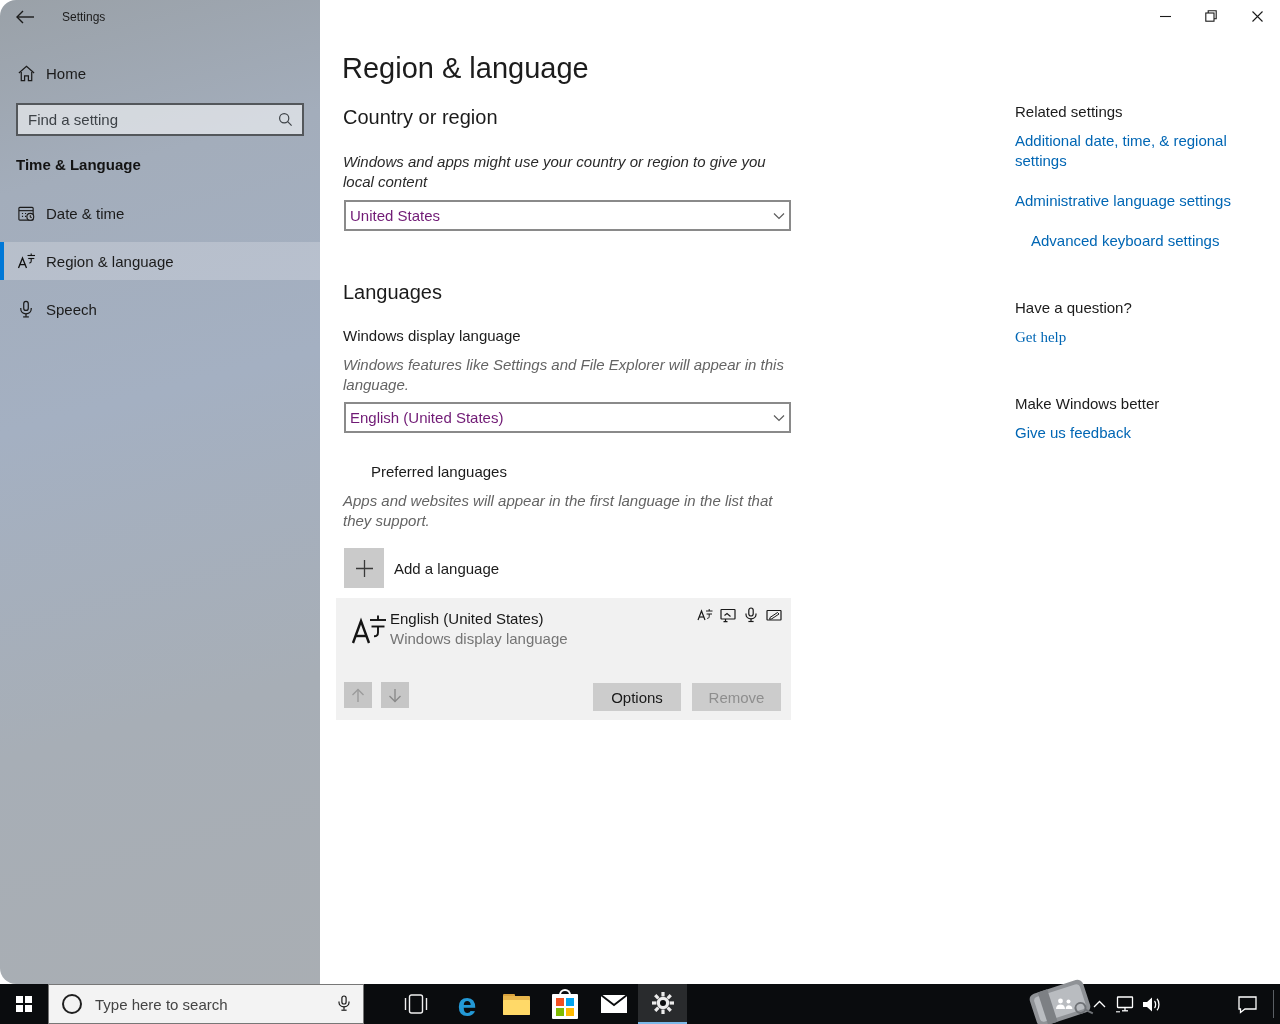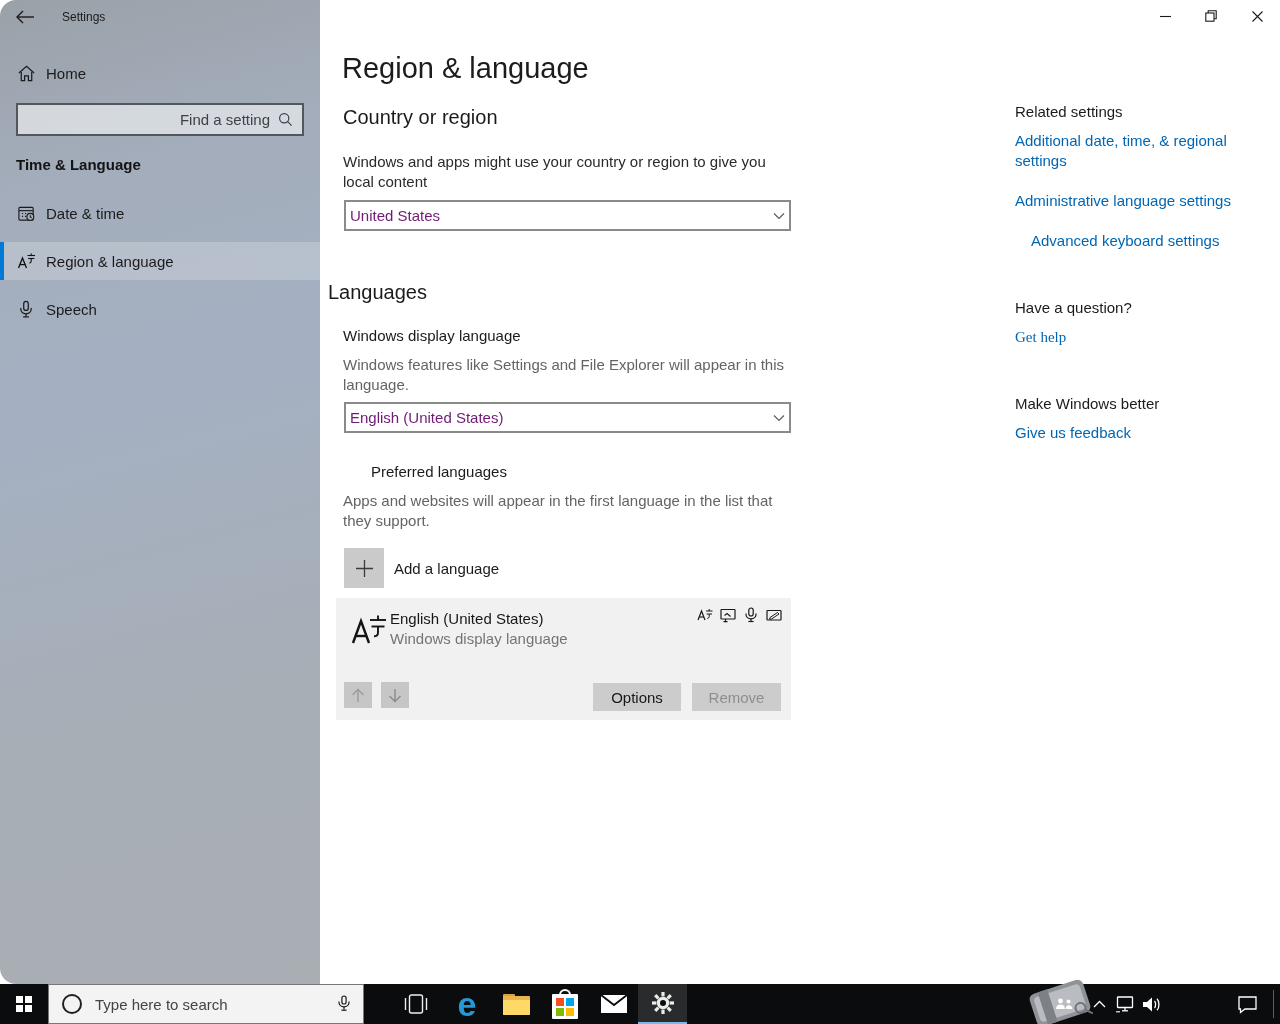--- a/index.html
+++ b/index.html
@@ -12,31 +12,31 @@
   .back-btn { position:absolute; left:8px; top:4px; width:34px; height:26px; display:flex; align-items:center; justify-content:center; }
   .win-title { position:absolute; left:62px; top:10px; font-size:12px; color:#1b1b1b; }
   .side-row { position:absolute; left:0; width:320px; height:38px; display:flex; align-items:center; cursor:default; }
   .side-row .icn { position:absolute; left:16px; width:20px; height:20px; display:flex; align-items:center; justify-content:center; color:#1b1b1b; }
   .side-row .lbl { position:absolute; left:46px; font-size:15px; color:#1b1b1b; }
   .side-row.selected { background:rgba(255,255,255,0.22); }
   .side-row.selected::before { content:""; position:absolute; left:0; top:0; width:4px; height:100%; background:#0078d7; }
   .search-box { position:absolute; left:16px; top:103px; width:288px; height:33px; background:rgba(255,255,255,0.55);
     border:2px solid #53575b; display:flex; align-items:center; }
   .search-box input { flex:1; border:none; background:transparent; outline:none; font-family:"Liberation Sans",sans-serif;
-    font-size:15px; color:#33373b; padding:0 8px 0 10px;text-align:right; }
+    font-size:15px; color:#33373b; padding:0 8px 0 10px; }
   .search-box input::placeholder { color:#3d4247; opacity:1; }
   .group-title { position:absolute; left:16px; top:156px; font-size:15px; font-weight:bold; color:#131313; }
 
   
   .content { position:absolute; left:320px; top:0; width:960px; height:984px; background:#fff; }
   .caption-btn { position:absolute; top:0; width:46px; height:32px; display:flex; align-items:center; justify-content:center; color:#1a1a1a; }
   .page-title { position:absolute; left:22px; top:52px; font-size:29px; font-weight:300; color:#1c1c1c; }
   .h2 { position:absolute; font-size:20px; font-weight:400; color:#1b1b1b; }
   .body-label { position:absolute; font-size:15px; color:#1b1b1b; }
-  .desc { position:absolute; width:444px; font-size:15px; line-height:20px; color:#2a2a2a; }
+  .desc { position:absolute; width:444px; font-size:15px; line-height:20px; color:#2a2a2a;font-style:italic; }
   .desc.gray { color:#646464; }
   .dropdown { position:absolute; left:24px; width:447px; height:31px; background:#fff; border:2px solid #8a8a8a;
     display:flex; align-items:center; padding:0 4px; font-size:15px; color:#701a75; cursor:default; }
   .dropdown .chev { margin-left:auto; color:#5c5c5c; display:flex; }
   .add-lang-btn { position:absolute; left:24px; top:548px; width:40px; height:40px; background:#cacaca;
     display:flex; align-items:center; justify-content:center; color:#3a3a3a; }
   .add-lang-lbl { position:absolute; left:74px; top:560px; font-size:15px; color:#1b1b1b; }
   .lang-card { position:absolute; left:16px; top:598px; width:455px; height:122px; background:#f1f1f1; }
   .azi-big { position:absolute; left:14px; top:12px; width:38px; height:38px; color:#141414; }
   .lang-name { position:absolute; left:54px; top:12px; font-size:15px; color:#181818; }
@@ -176,21 +176,21 @@
     <div class="desc" style="left:23px; top:152px;">Windows and apps might use your country or region to give you local content</div>
     <div class="dropdown" style="top:200px;">
       <span>United States</span>
       <span class="chev">
         <svg width="12" height="8" viewBox="0 0 12 8" fill="none" stroke="#5c5c5c" stroke-width="1.2">
             <path d="M1 1.5 L6 6.5 L11 1.5"></path>
           </svg>
       </span>
     </div>
 
-    <div class="h2" style="left:8px; top:281px;">Languages</div>
+    <div class="h2" style="left:23px; top:281px;">Languages</div>
     <div class="body-label" style="left:23px; top:327px;">Windows display language</div>
     <div class="desc gray" style="left:23px; top:355px;">Windows features like Settings and File Explorer will appear in this language.</div>
     <div class="dropdown" style="top:402px;">
       <span>English (United States)</span>
       <span class="chev">
         <svg width="12" height="8" viewBox="0 0 12 8" fill="none" stroke="#5c5c5c" stroke-width="1.2">
             <path d="M1 1.5 L6 6.5 L11 1.5"></path>
           </svg>
       </span>
     </div>

